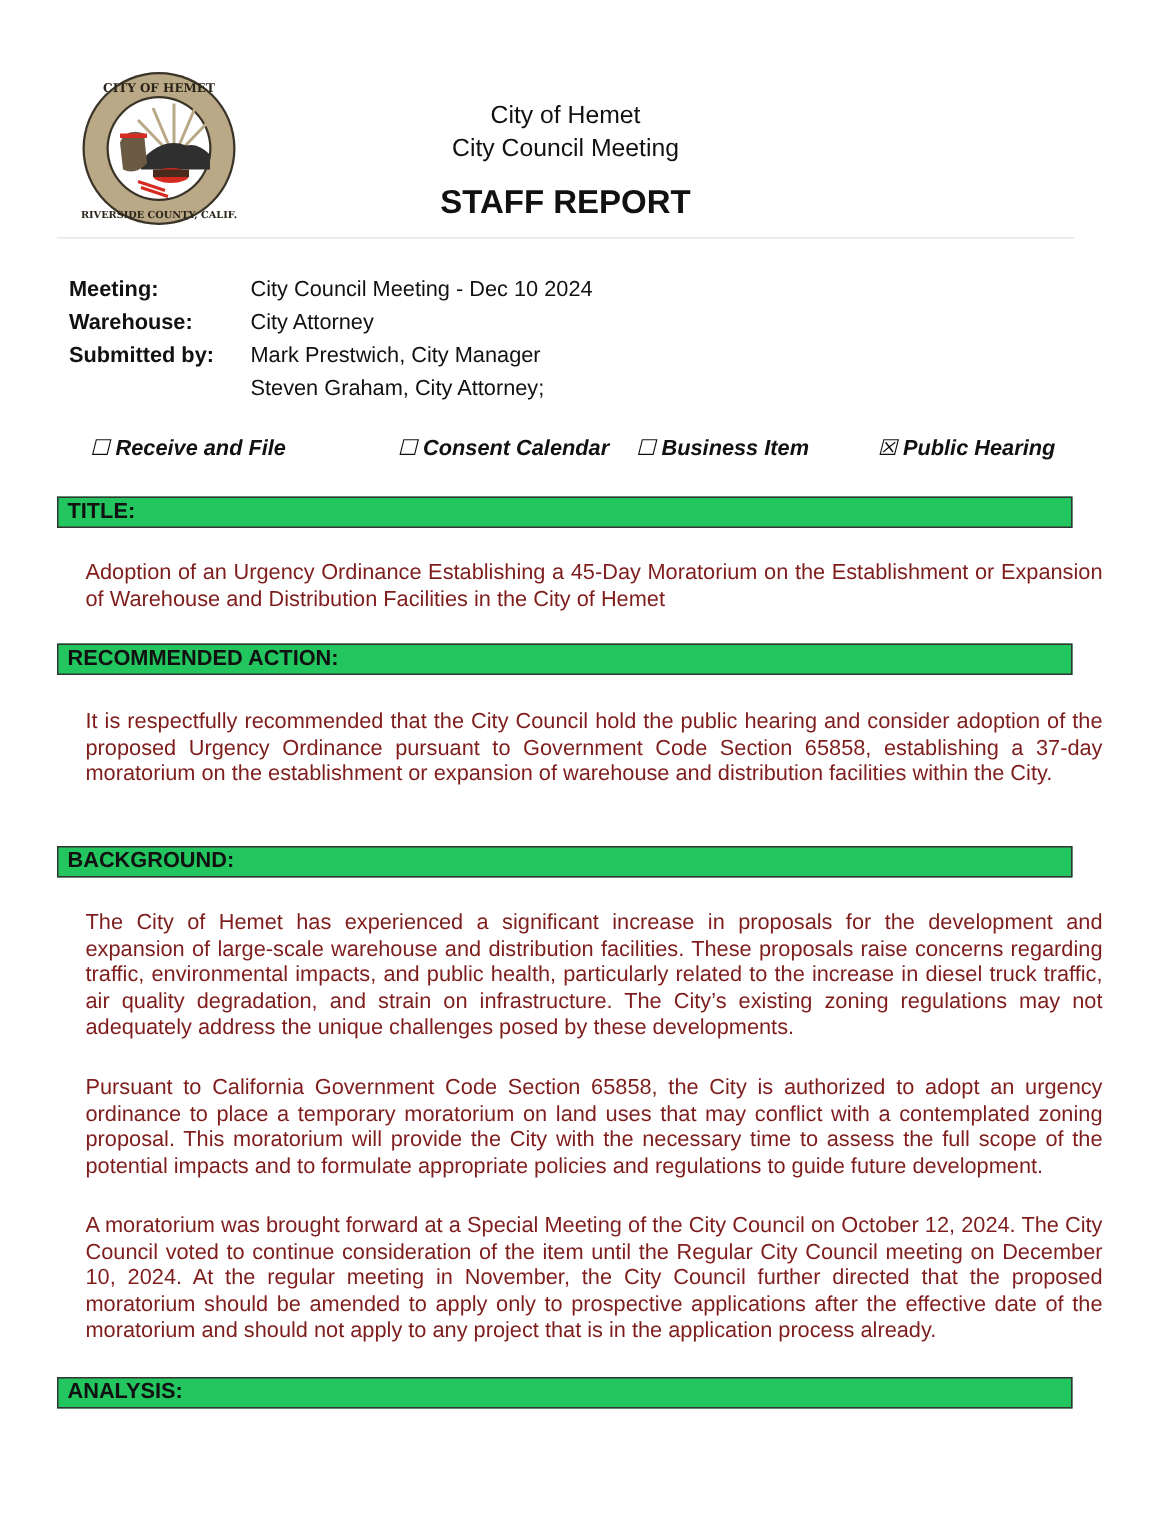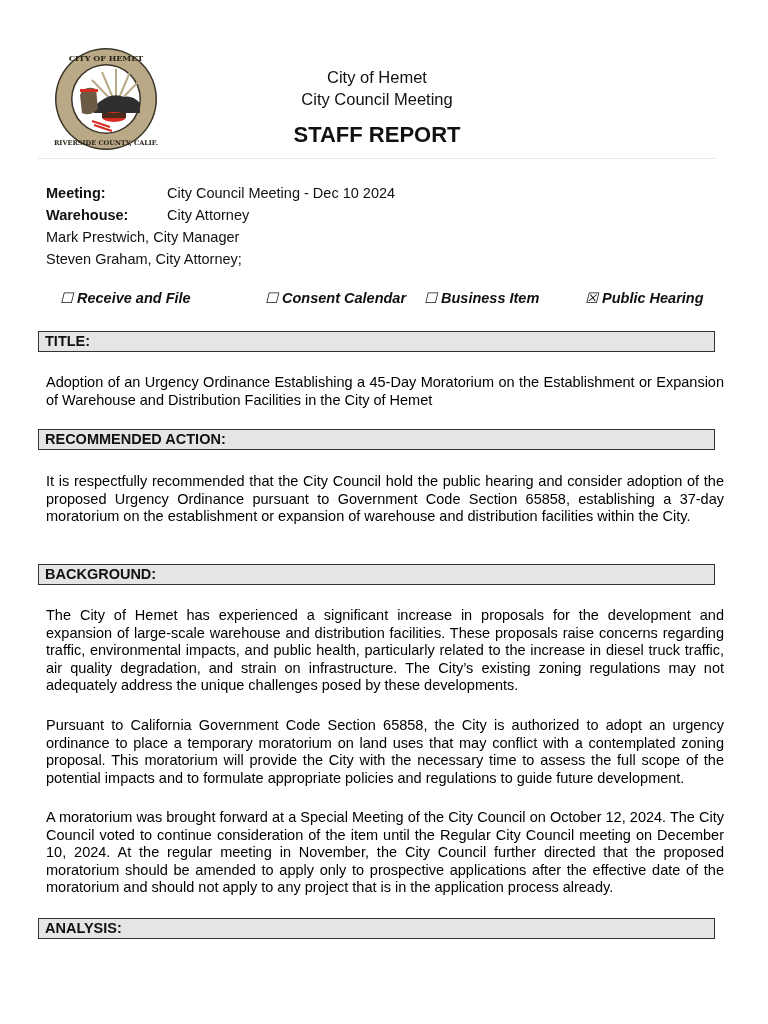--- a/index.html
+++ b/index.html
@@ -22,26 +22,26 @@
     .meta-row { display: flex; line-height: 22px; }
     .meta-row .lbl { width: 121px; font-weight: bold; }
     .meta-row .val { }
     .checks {
       position: absolute; left: 60px; top: 290px; width: 660px; font-size: 14.5px; font-weight: bold;
     }
     .check { position: absolute; white-space: nowrap; font-style: italic; }
     .check .box { font-weight: normal; margin-right: 4px; }
     .section-bar {
       position: absolute; left: 38px; width: 677px; height: 21px;
-      background: #e5e5e5; border: 1px solid #333; box-sizing: border-box;
+      background: #22c55e; border: 1px solid #333; box-sizing: border-box;
       font-weight: bold; font-size: 14.5px; line-height: 19px; padding-left: 6px;
     }
     .para {
-      position: absolute; left: 46px; width: 678px; font-size: 14.5px; line-height: 17.5px;
-      text-align: justify; color: #000000;
+      position: absolute; left: 57px; width: 678px; font-size: 14.5px; line-height: 17.5px;
+      text-align: justify; color: #7f1d1d;
     }
     .para.last-left { text-align-last: left; }
   </style>
 </head>
 <body>
 
 <div class="seal">
   <svg width="104" height="104" viewBox="0 0 104 104">
     <circle cx="52" cy="52" r="51" fill="#3a3428"></circle>
     <circle cx="52" cy="52" r="49.5" fill="#b9a987"></circle>
@@ -80,20 +80,21 @@
 <div class="meta">
   <div class="meta-row">
     <span class="lbl">Meeting:</span>
     <span class="val">City Council Meeting - Dec 10 2024</span>
   </div>
   <div class="meta-row">
     <span class="lbl">Warehouse:</span>
     <span class="val">City Attorney</span>
   </div>
   <div class="meta-row">
+    <span class="lbl">Submitted by:</span>
     <span class="val">
       <span>Mark Prestwich, City Manager</span><br>
       <span>Steven Graham, City Attorney;</span>
     </span>
   </div>
 </div>
 
 <div class="checks">
   <div class="check" style="left:0px;">
     <span class="box">☐</span><span>Receive and File</span>

